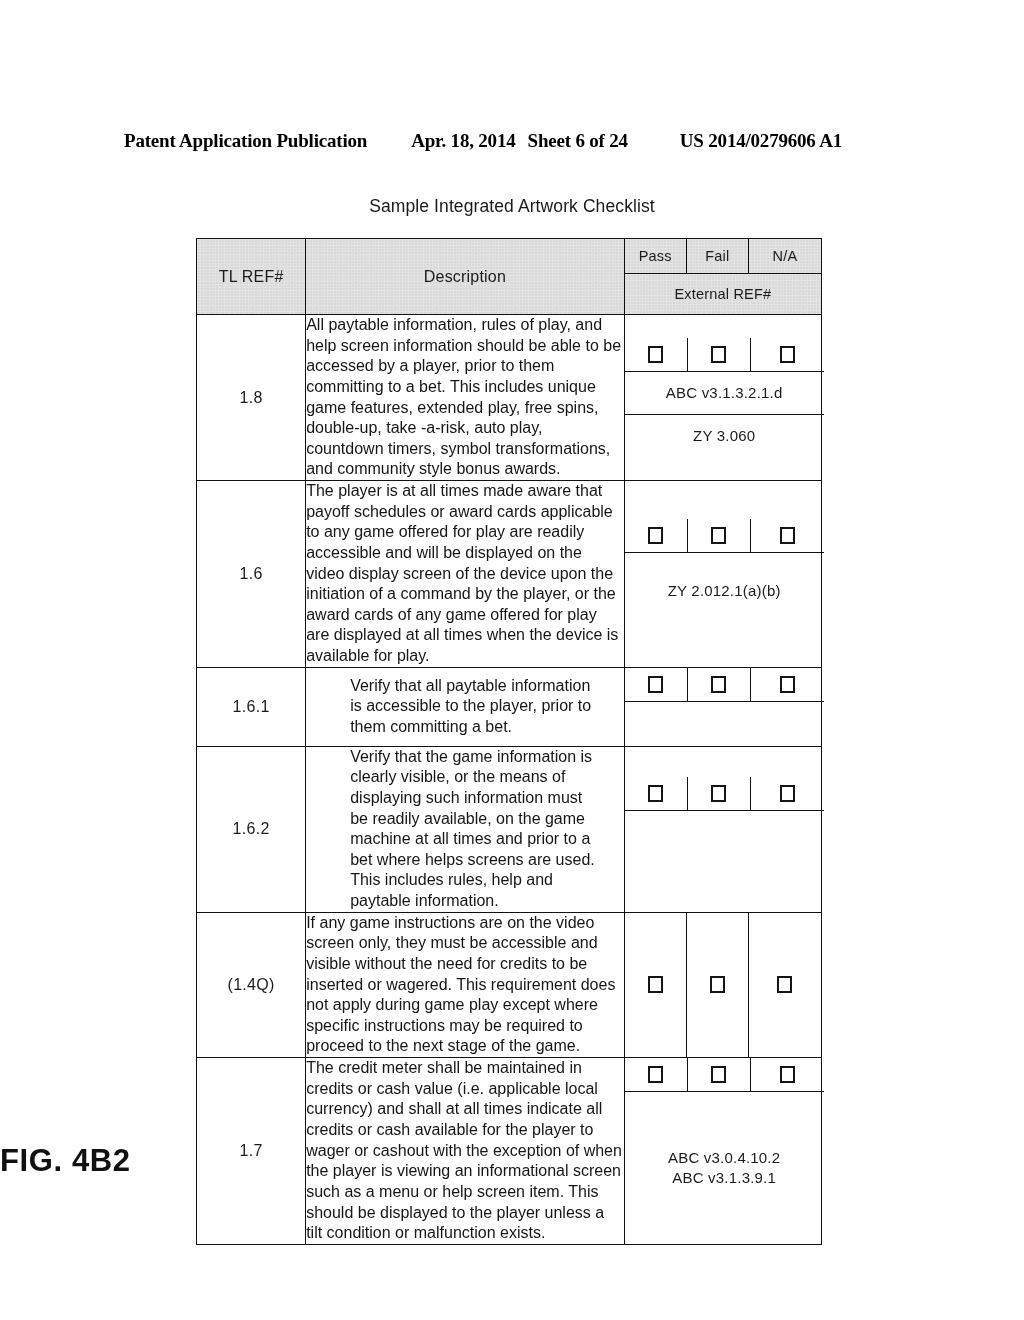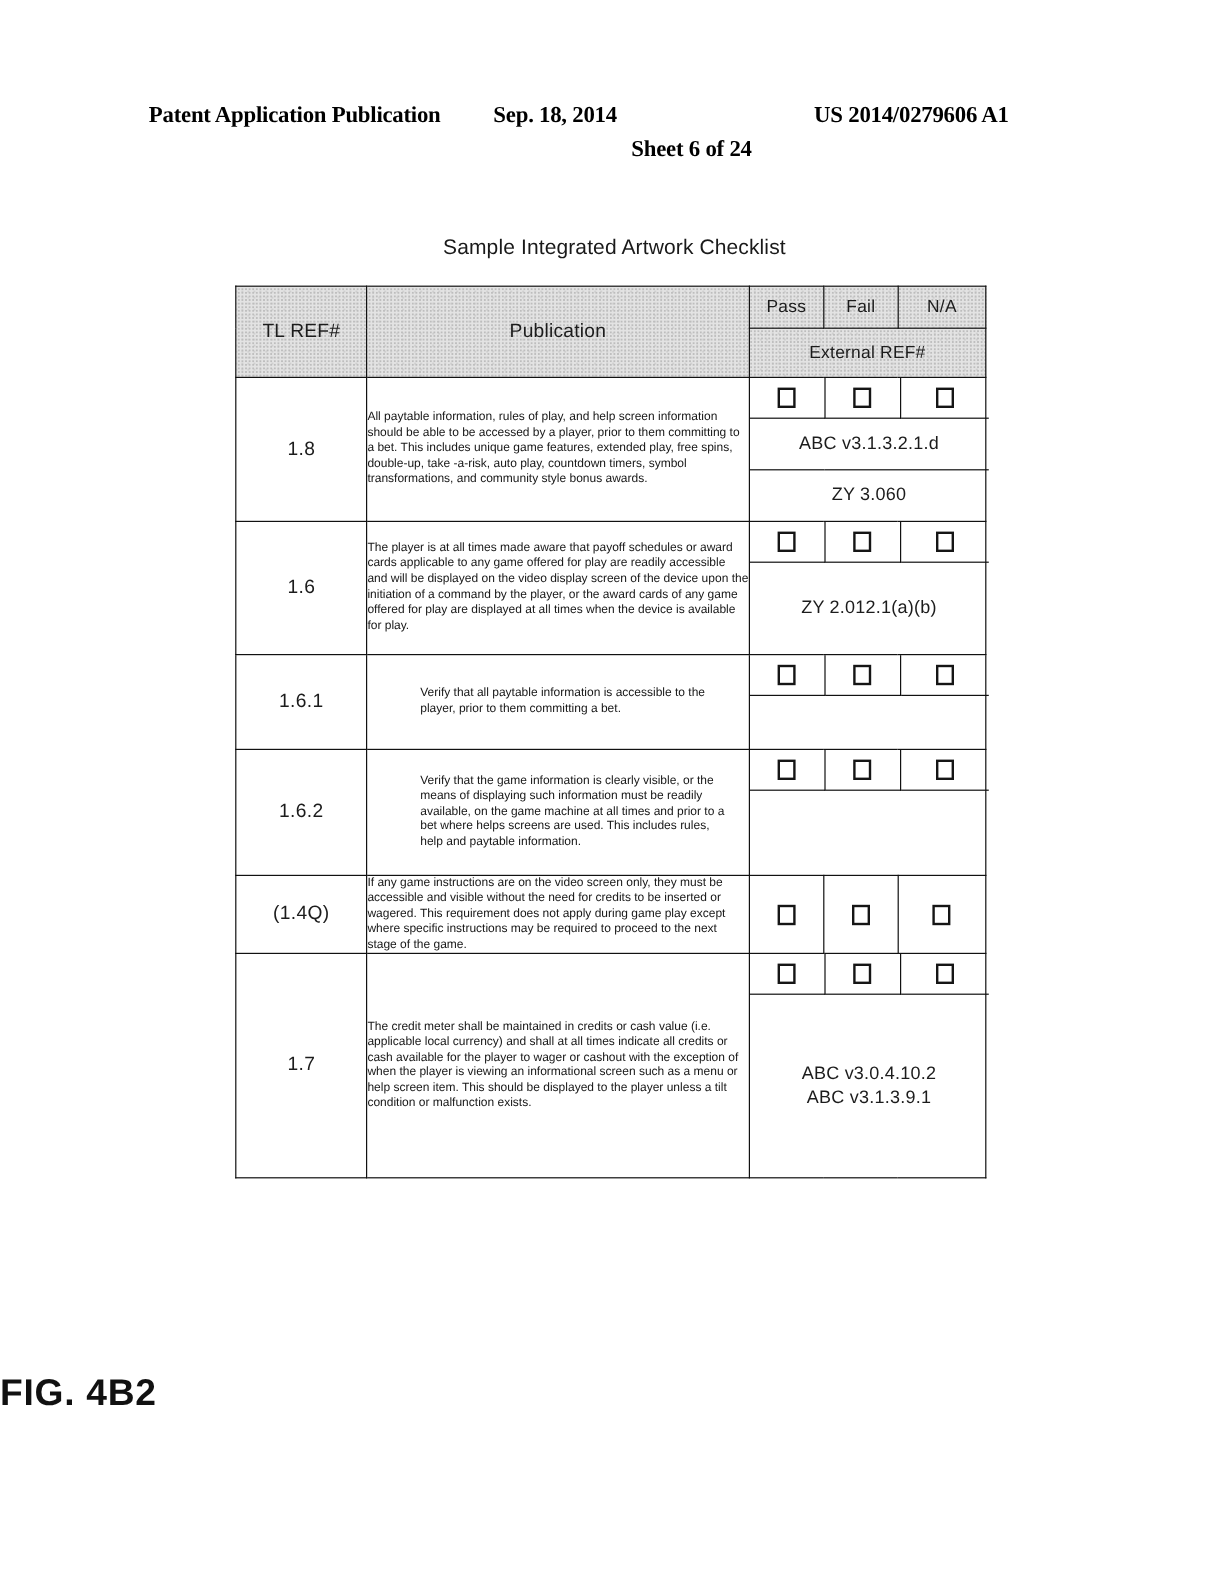--- a/index.html
+++ b/index.html
@@ -13,25 +13,25 @@
     height: 1320px;
     position: relative;
     font-family: "Liberation Sans", sans-serif;
     color: #000000;
     overflow: hidden;
   }
 
   
   .page-header {
     position: absolute;
-    top: 86px;
+    top: 102px;
     left: 124px;
     width: 776px;
     display: flex;
-    align-items: flex-start;
+    align-items: flex-end;
     font-family: "Liberation Serif", serif;
     font-weight: bold;
     font-size: 19px;
     letter-spacing: -0.2px;
     white-space: nowrap;
   }
   .hdr-pub   { flex: 0 0 auto; }
   .hdr-mid   { flex: 0 0 auto; margin-left: 44px; }
   .hdr-sheet { flex: 0 0 auto; margin-left: 12px; margin-top: 28px; }
   .hdr-num   { flex: 0 0 auto; margin-left: 52px; }
@@ -91,21 +91,21 @@
 
   
   .ref-cell {
     text-align: center;
     font-size: 16px;
     color: #1c1c1c;
     letter-spacing: 0.3px;
   }
   .desc-cell {
     padding: 7px 10px 7px 14px;
-    font-size: 10px;
+    font-size: 16px;
     line-height: 1.29;
     color: #161616;
     text-align: left;
   }
   .desc-cell.indented {
     padding-left: 44px;
     padding-right: 20px;
   }
 
   
@@ -161,40 +161,40 @@
     font-size: 31px;
     letter-spacing: 0.6px;
     color: #111;
   }
 </style>
 </head>
 <body>
 
 <div class="page-header">
   <span class="hdr-pub">Patent Application Publication</span>
-  <span class="hdr-mid">Sep. 18, 2014</span>
+  <span class="hdr-mid">Apr. 18, 2014</span>
   <span class="hdr-sheet">Sheet 6 of 24</span>
   <span class="hdr-num">US 2014/0279606 A1</span>
 </div>
 
 <div class="fig-title">Sample Integrated Artwork Checklist</div>
 
 <table class="checklist">
   <colgroup>
     <col class="col-ref">
     <col class="col-desc">
     <col class="col-pass">
     <col class="col-fail">
     <col class="col-na">
   </colgroup>
 
   <tbody>
       <tr>
     <td class="hdr-cell" rowspan="2" style="height:74px">TL REF#</td>
-    <td class="hdr-cell" rowspan="2">Publication</td>
+    <td class="hdr-cell" rowspan="2">Description</td>
     <td class="hdr-cell hdr-small" style="height:34px">Pass</td>
     <td class="hdr-cell hdr-small">Fail</td>
     <td class="hdr-cell hdr-small">N/A</td>
   </tr>
   <tr>
     <td class="hdr-cell hdr-small" colspan="3" style="height:40px">External REF#</td>
   </tr>
 
   <tr>
     <td class="ref-cell">1.8</td>

